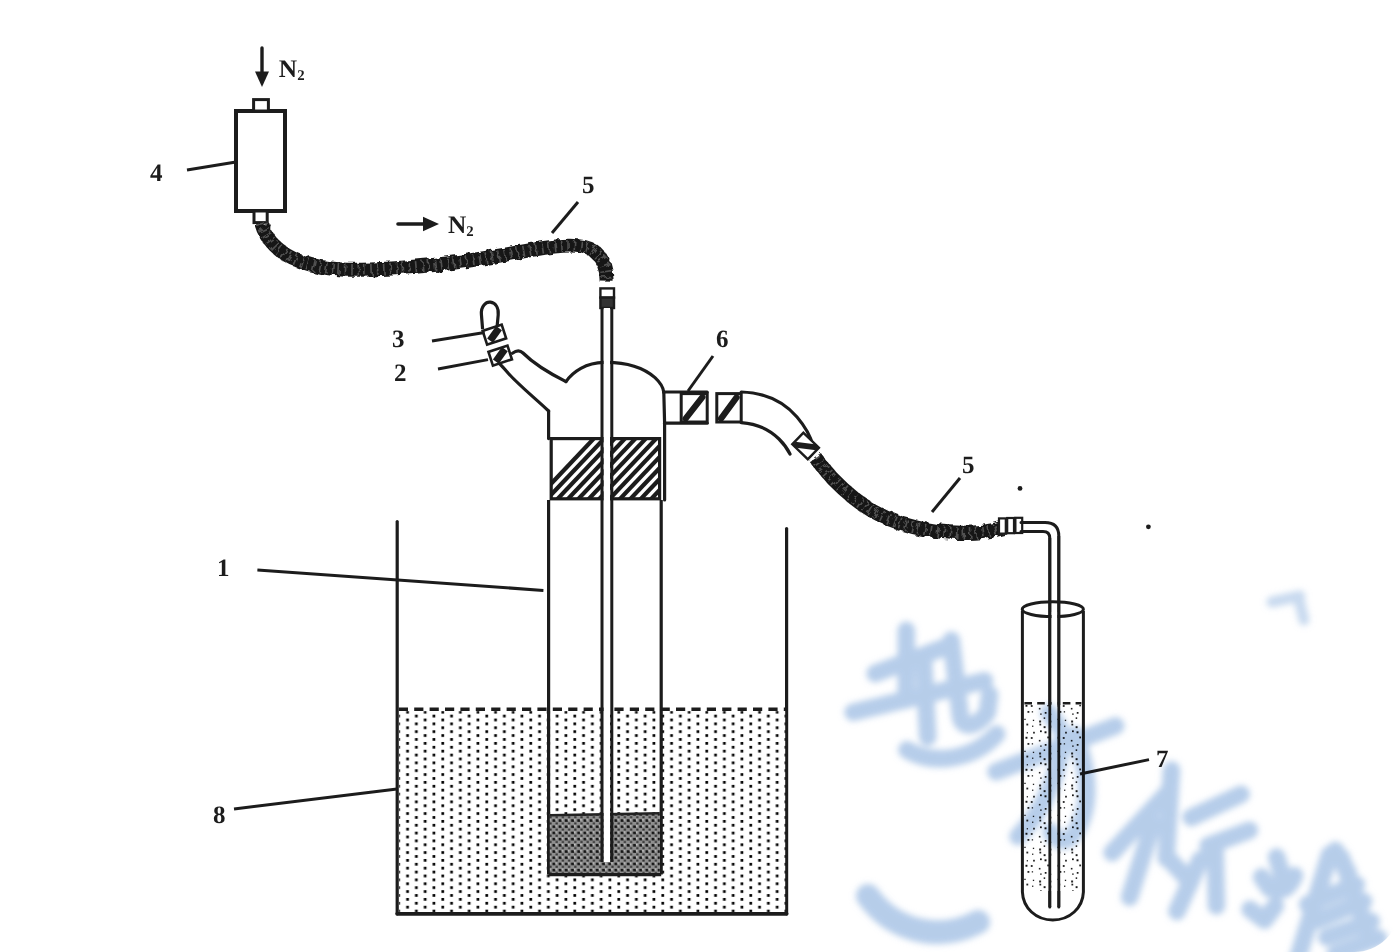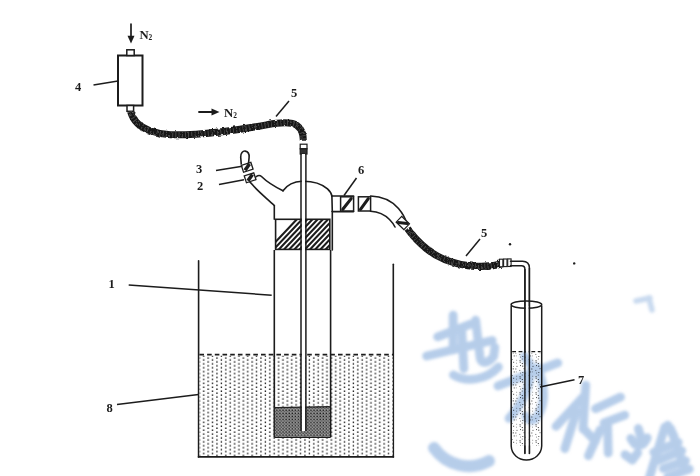--- a/index.html
+++ b/index.html
@@ -1,17 +1,17 @@
 <!DOCTYPE html>
 <html><head>
 <meta charset="utf-8">
 <style>
   html,body{margin:0;padding:0;background:#ffffff;}
   #page{position:relative;width:700px;height:476px;background:#ffffff;overflow:hidden;
-        font-family:"Liberation Serif", serif;}
+        font-family:"Liberation Serif", serif;border-radius:23px;}
   svg{position:absolute;left:0;top:0;}
 </style>
 </head>
 <body>
 <div id="page">
 <svg width="700" height="476" viewBox="0 0 700 476">
 <defs>
   <filter id="wblur" x="-20%" y="-20%" width="140%" height="140%">
           <feGaussianBlur stdDeviation="1.5"></feGaussianBlur>
         </filter>

